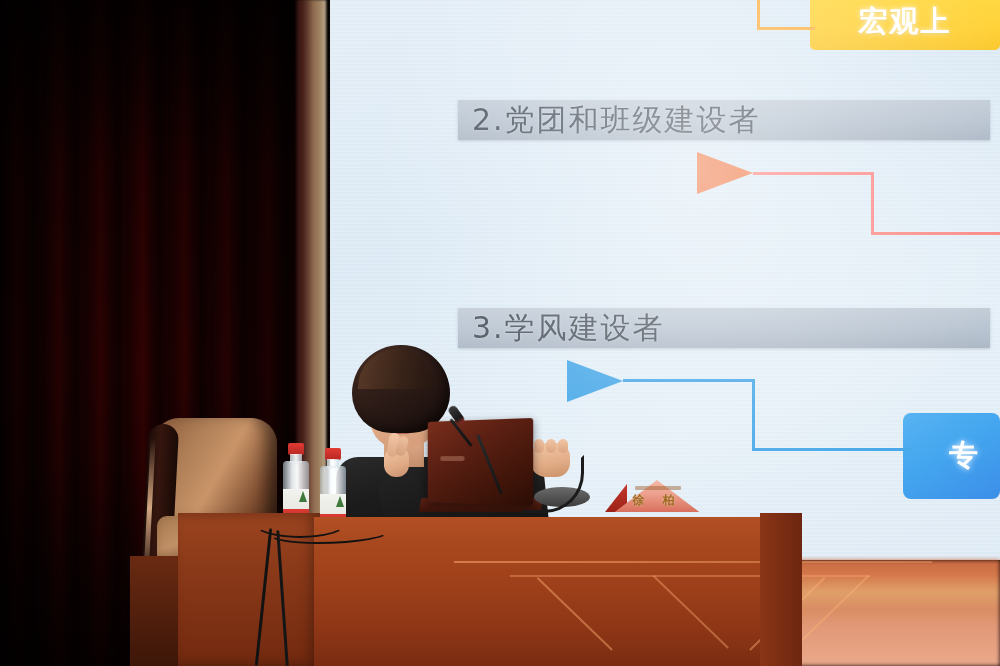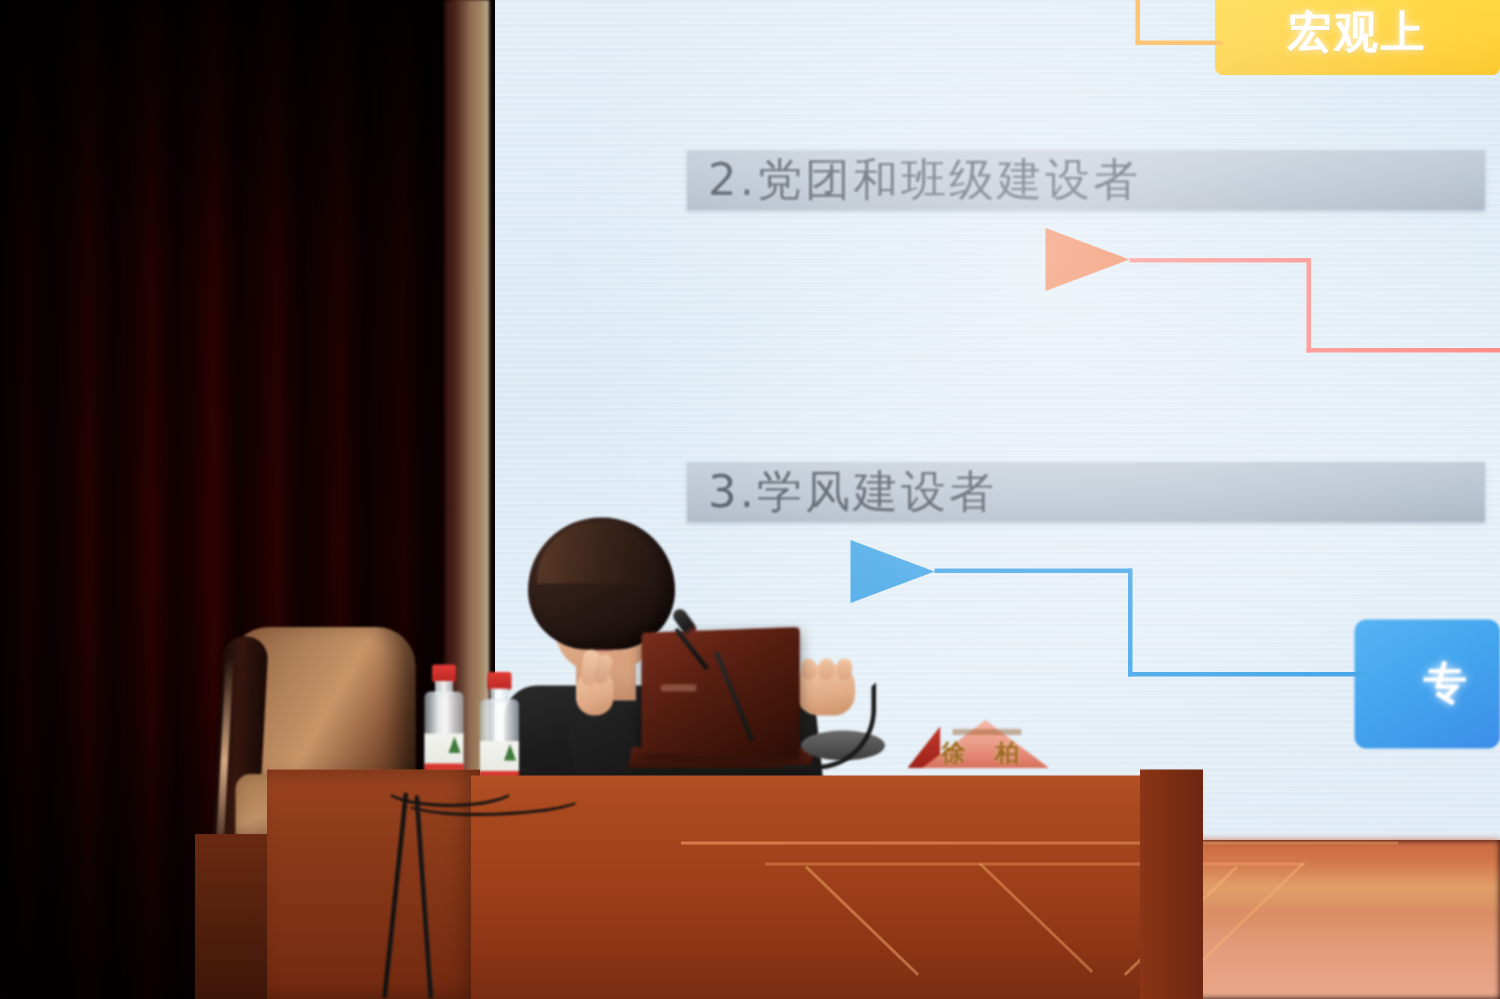--- a/index.html
+++ b/index.html
@@ -412,21 +412,21 @@
     position:absolute;left:0;top:6px;width:22px;height:28px;
     background:linear-gradient(180deg,#c4382b,#9d2218);
     clip-path:polygon(0% 100%,100% 0%,100% 100%);
   }
   .np-hdr{
     position:absolute;left:30px;top:8px;width:46px;height:4px;
     background:rgba(150,90,40,.45);border-radius:1px;
   }
   .np-text{
     position:absolute;left:8px;top:14px;width:88px;
-    text-align:center;font-size:16px;letter-spacing:7px;
+    text-align:center;font-size:12px;letter-spacing:7px;
     color:#9a6a22;font-weight:700;
     text-shadow:0 0 2px rgba(255,230,180,.6);
   }
 
   
   .soft{filter:blur(1.1px);}
   .soft2{filter:blur(.7px);}
 </style>
 </head>
 <body>

